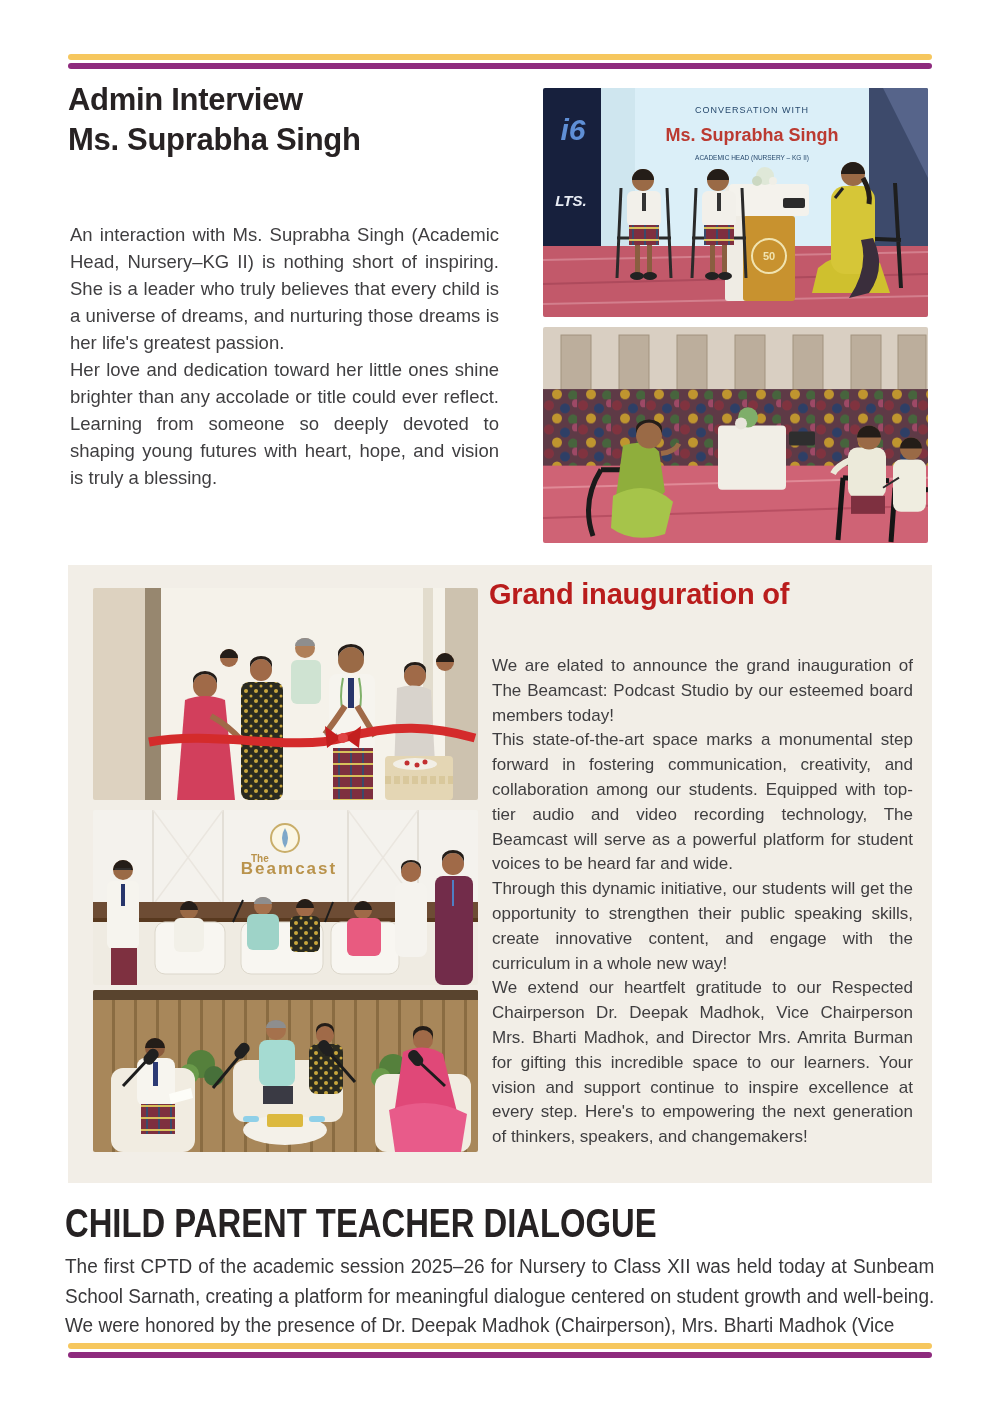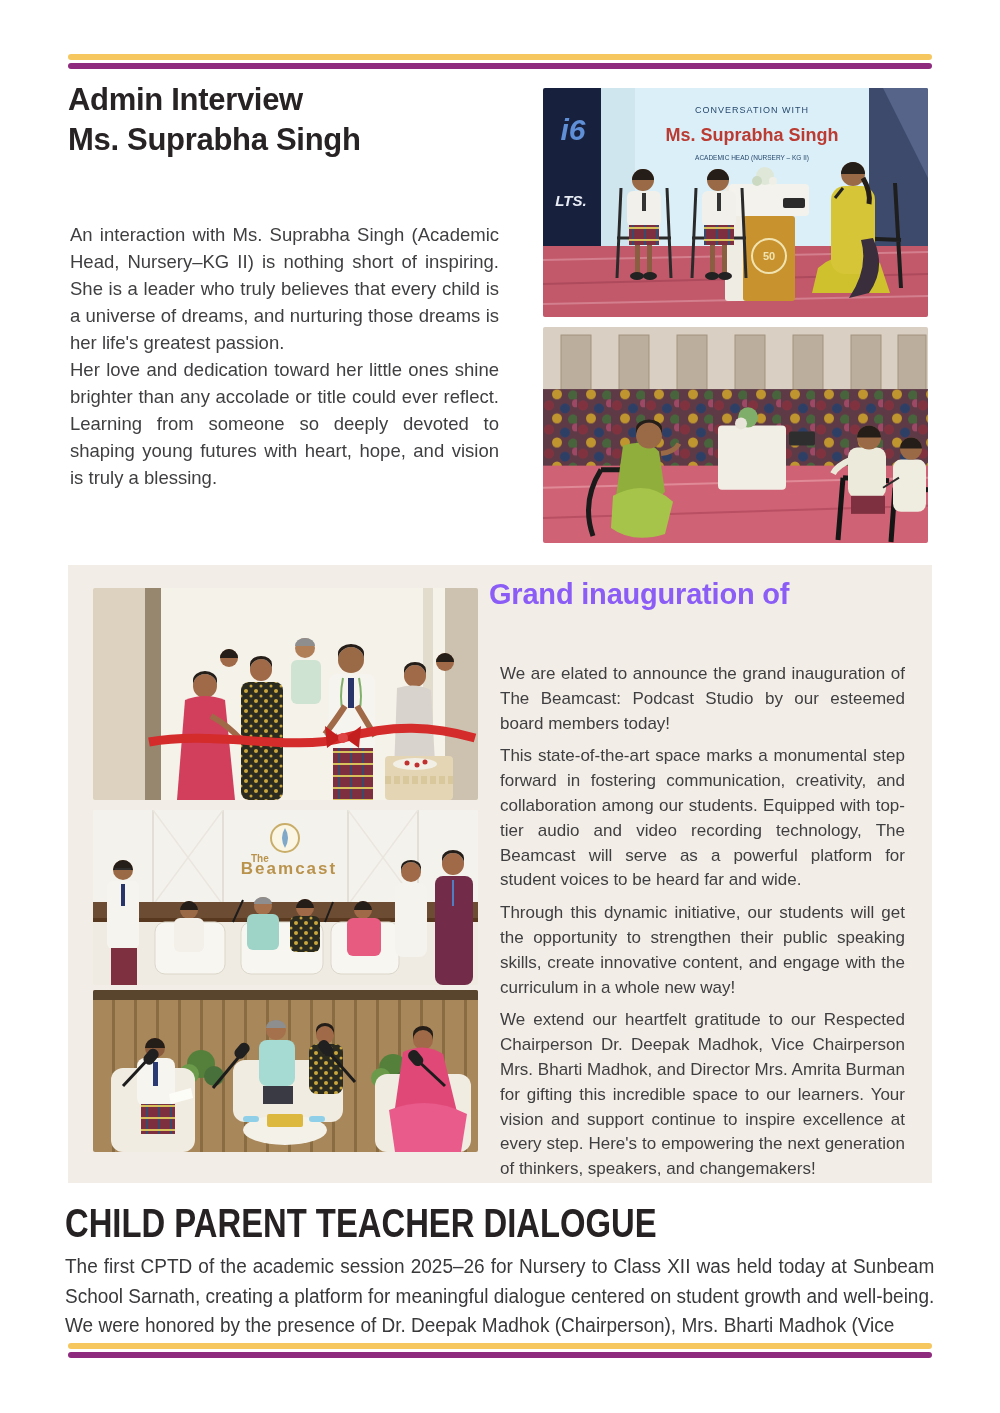--- a/index.html
+++ b/index.html
@@ -33,27 +33,27 @@
   .ph-ribbon{left:93px;top:588px;width:385px;height:212px;}
   .ph-studio{left:93px;top:810px;width:385px;height:175px;}
   .ph-podcast{left:93px;top:990px;width:385px;height:162px;}
 
   .cream-box{
     position:absolute;left:68px;top:565px;width:864px;height:618px;
     background:#F2EEE7;
   }
   .beamcast-title{
     position:absolute;left:489px;top:576px;width:430px;
-    font-size:29px;line-height:36px;font-weight:bold;color:#8b5cf6;letter-spacing:-.2px;
+    font-size:29px;line-height:36px;font-weight:bold;color:#b91c1c;letter-spacing:-.2px;
   }
   .beamcast-body{
     position:absolute;left:492px;top:654px;width:421px;
     font-size:17px;line-height:24.8px;color:#3f3e40;text-align:justify;
   }
-  .beamcast-body p{margin:8px;}
+  .beamcast-body p{margin:0;}
 
   .cptd-title{
     position:absolute;left:65px;top:1200px;width:760px;
     font-size:41px;font-weight:bold;color:#262223;
     transform:scaleX(.8);transform-origin:left top;white-space:nowrap;letter-spacing:0;
   }
   .cptd-body{
     position:absolute;left:65px;top:1252px;width:915px;
     font-size:20px;line-height:29.5px;color:#39383a;text-align:justify;
     transform:scaleX(.95);transform-origin:left top;

